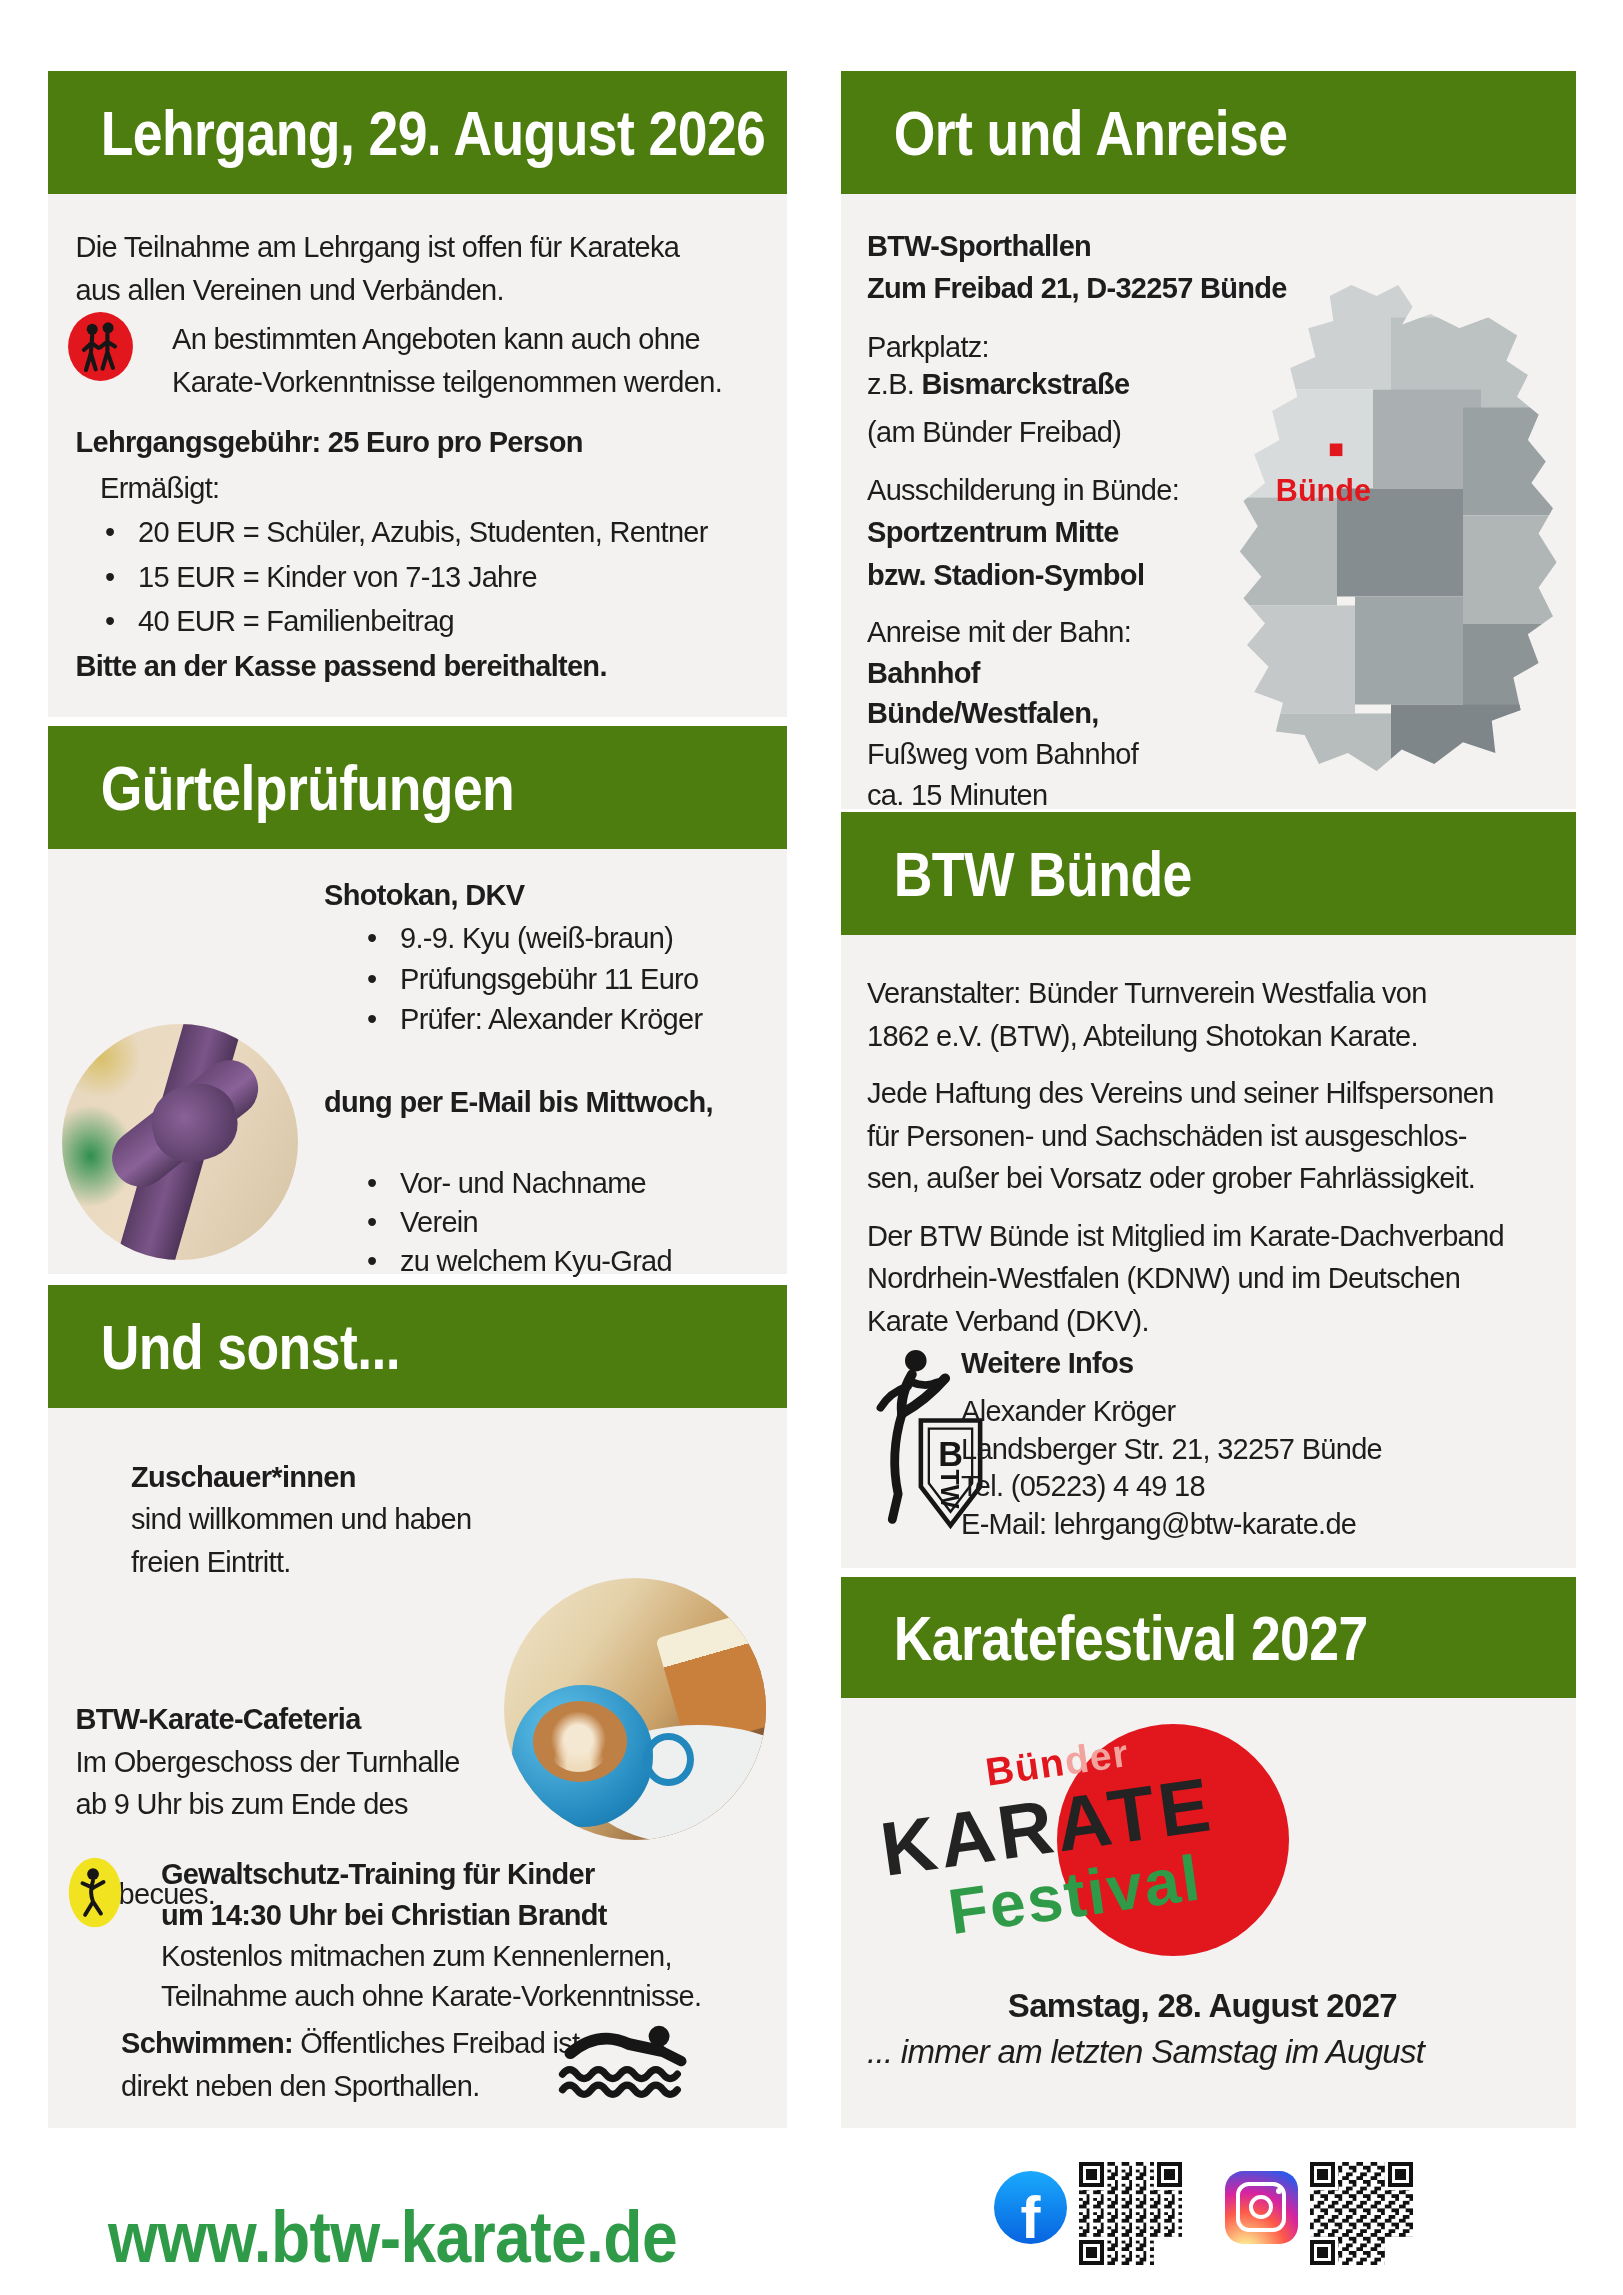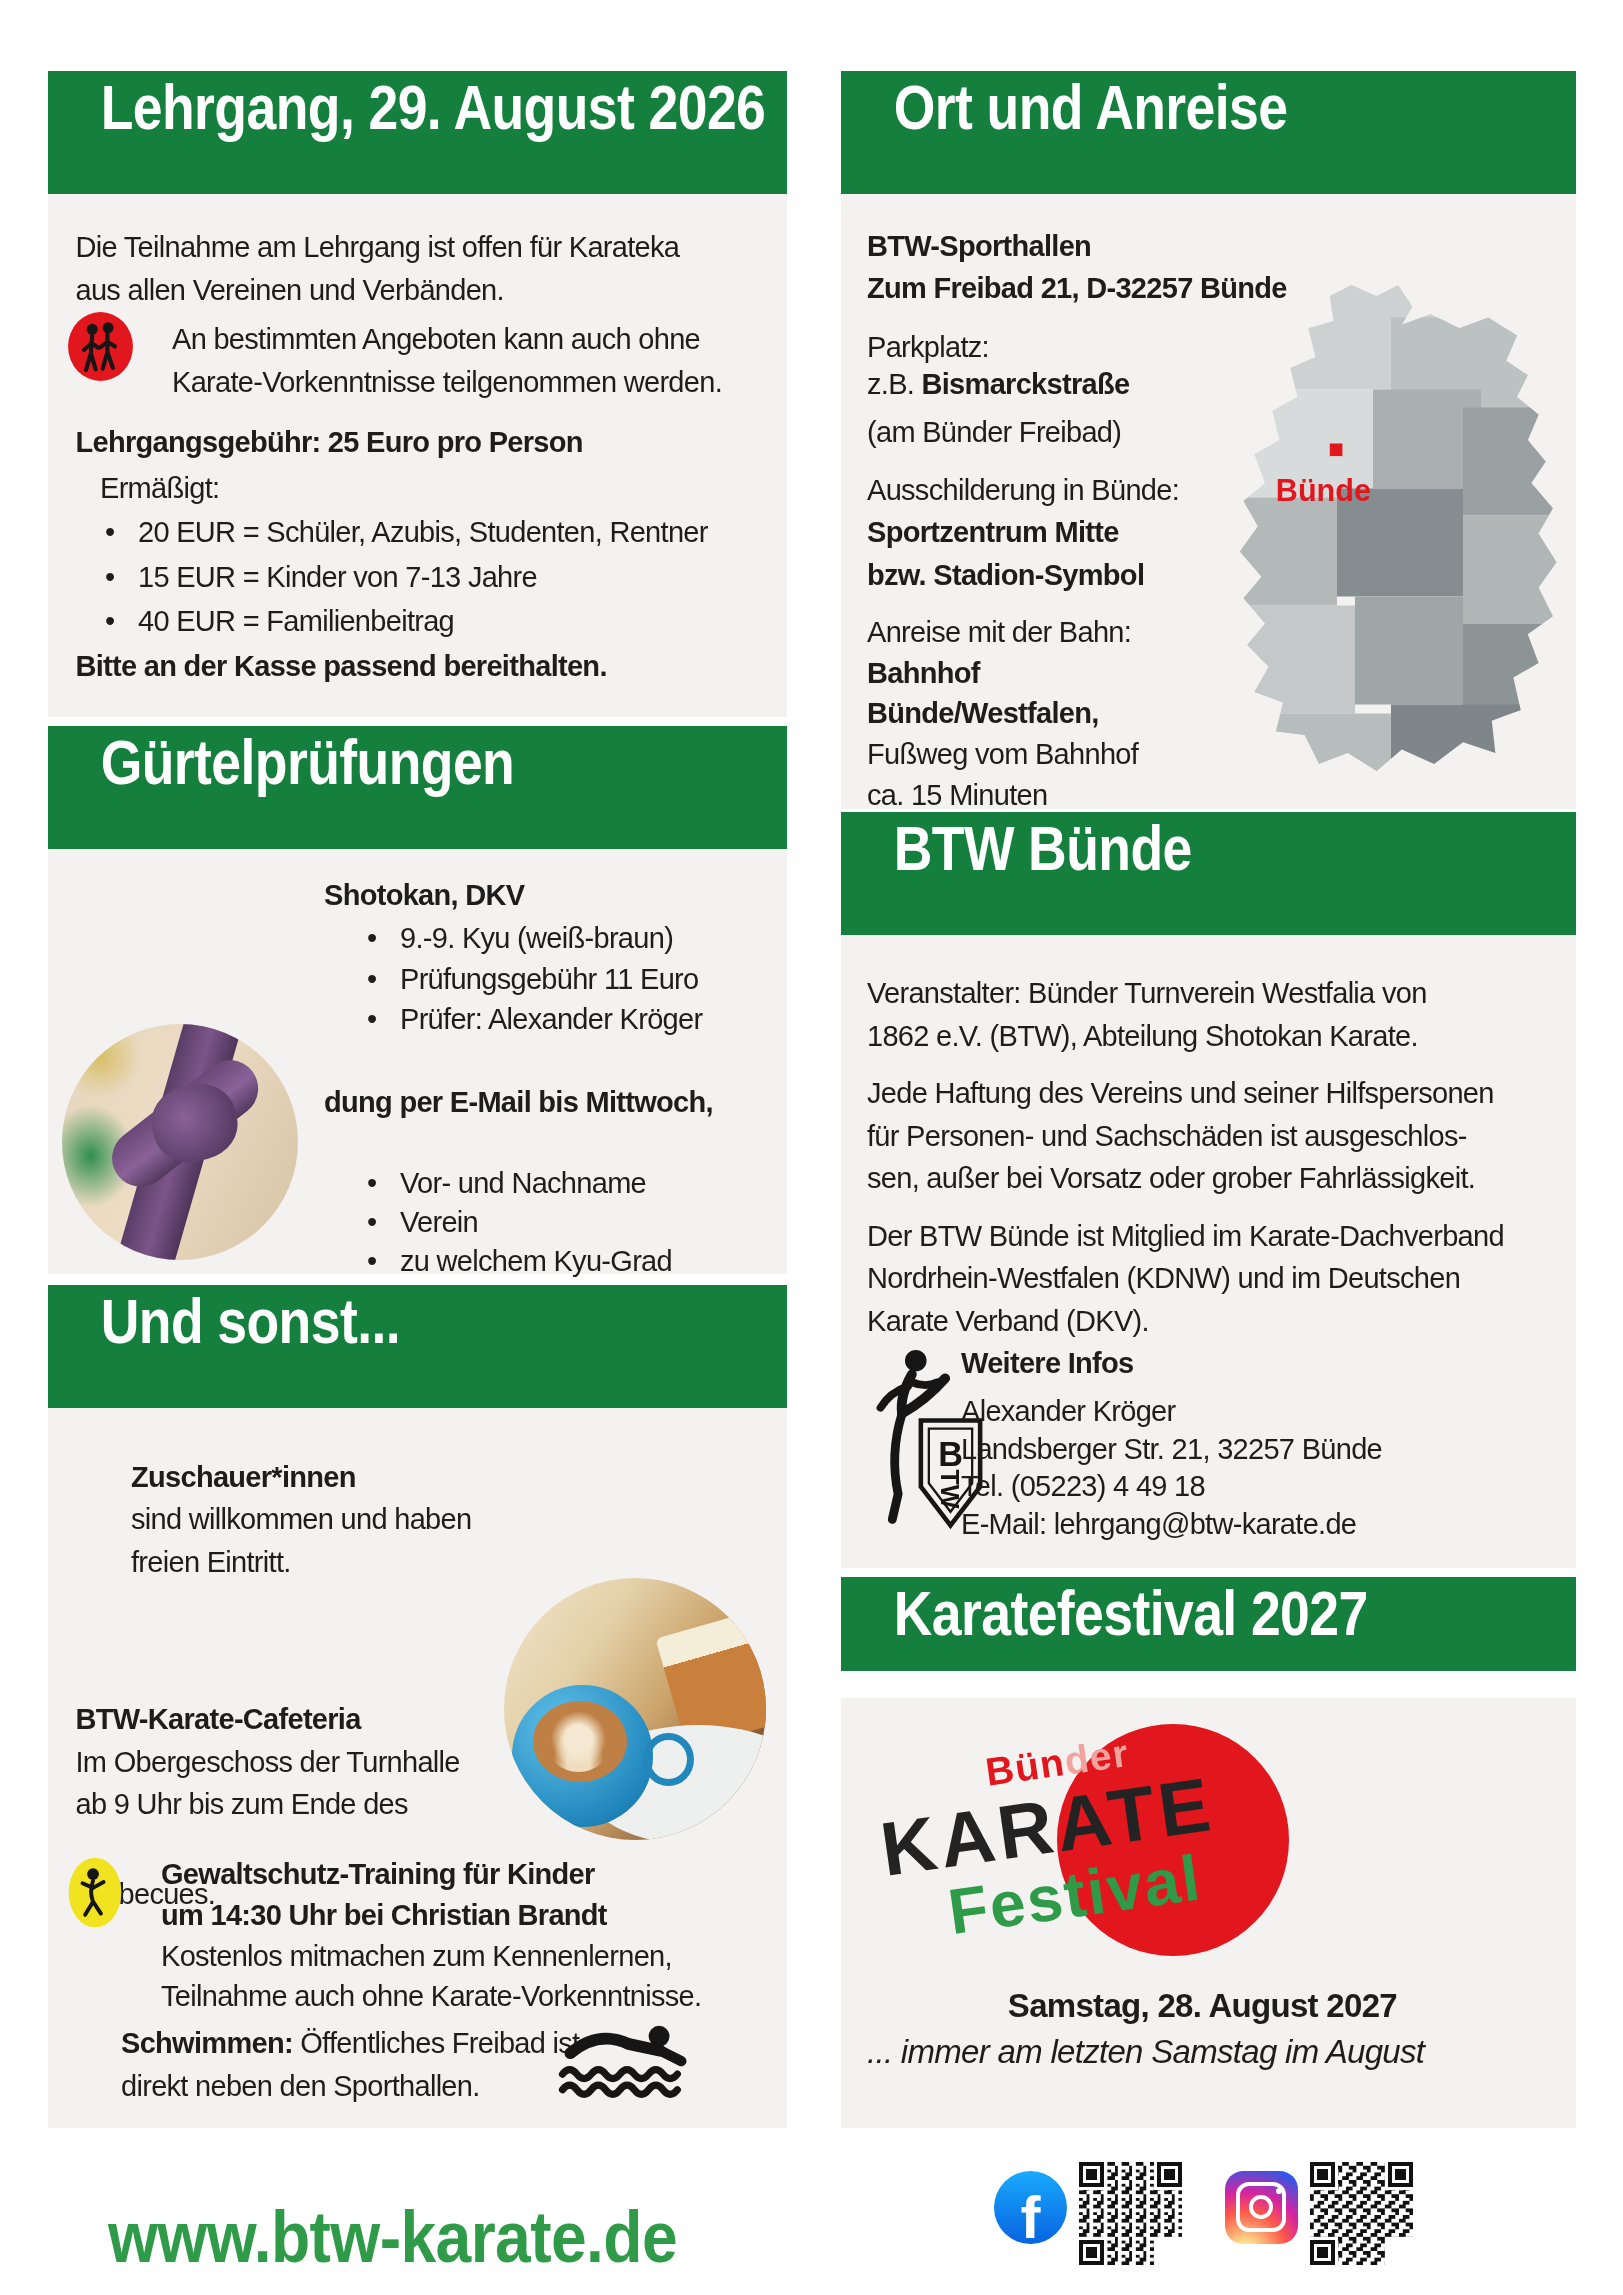--- a/index.html
+++ b/index.html
@@ -1,18 +1,18 @@
 <!DOCTYPE html>
 <html style="font-size:10.5px"><head>
 <meta charset="utf-8">
 <style>
   html,body{margin:0;padding:0;background:#fff;}
   .page{position:relative;width:1623px;height:2295px;background:#ffffff;overflow:hidden;
         font-family:"Liberation Sans", sans-serif;color:#1d1d1d;}
-  .banner{position:absolute;background:#15803d;display:flex;align-items:flex-start;}
+  .banner{position:absolute;background:#4d7c0f;display:flex;align-items:center;}
   .bt{font-size:63px;font-weight:800;color:#ffffff;letter-spacing:-0.7px;white-space:nowrap;
       transform:scaleX(.85);transform-origin:left center;padding-left:62px;}
   .panel{position:absolute;background:#f3f2f1;}
   .t{position:absolute;white-space:nowrap;font-size:29px;letter-spacing:-0.7px;line-height:1.2;}
   .b{font-weight:700;}
   .dot{display:inline-block;width:33px;}
   .circle{position:absolute;border-radius:50%;overflow:hidden;}
   .circle>div{position:absolute;}
   
   .belt-base{inset:0;background:linear-gradient(115deg,#e6d6bd 0%,#ecdcc4 45%,#d6c3a4 100%);}
@@ -258,21 +258,21 @@
       </svg>
     </div>
 
     <div class="t b" style="left:120px;top:411px;">Weitere Infos</div>
     <div class="t" style="left:120px;top:459px;">Alexander Kröger</div>
     <div class="t" style="left:120px;top:497px;">Landsberger Str. 21, 32257 Bünde</div>
     <div class="t" style="left:120px;top:534px;">Tel. (05223) 4 49 18</div>
     <div class="t" style="left:120px;top:572px;">E-Mail: lehrgang@btw-karate.de</div>
   </div>
 
-  <div class="banner" style="left:841px;top:1577px;width:735px;height:94px;">
+  <div class="banner" style="left:841px;top:1577px;width:735px;height:121px;">
     <span class="bt">Karatefestival 2027</span>
   </div>
 
   <div class="panel" style="left:841px;top:1698px;width:735px;height:430px;">
     <div class="fest-circle" style="left:216px;top:26px;width:232px;height:232px;"></div>
     <div class="fest-text" style="left:29px;top:69px;">
       <div class="fest-l1"><span class="p1">Bün</span><span class="p2">der</span></div>
       <div class="fest-l2">KARATE</div>
       <div class="fest-l3">Festival</div>
     </div>

